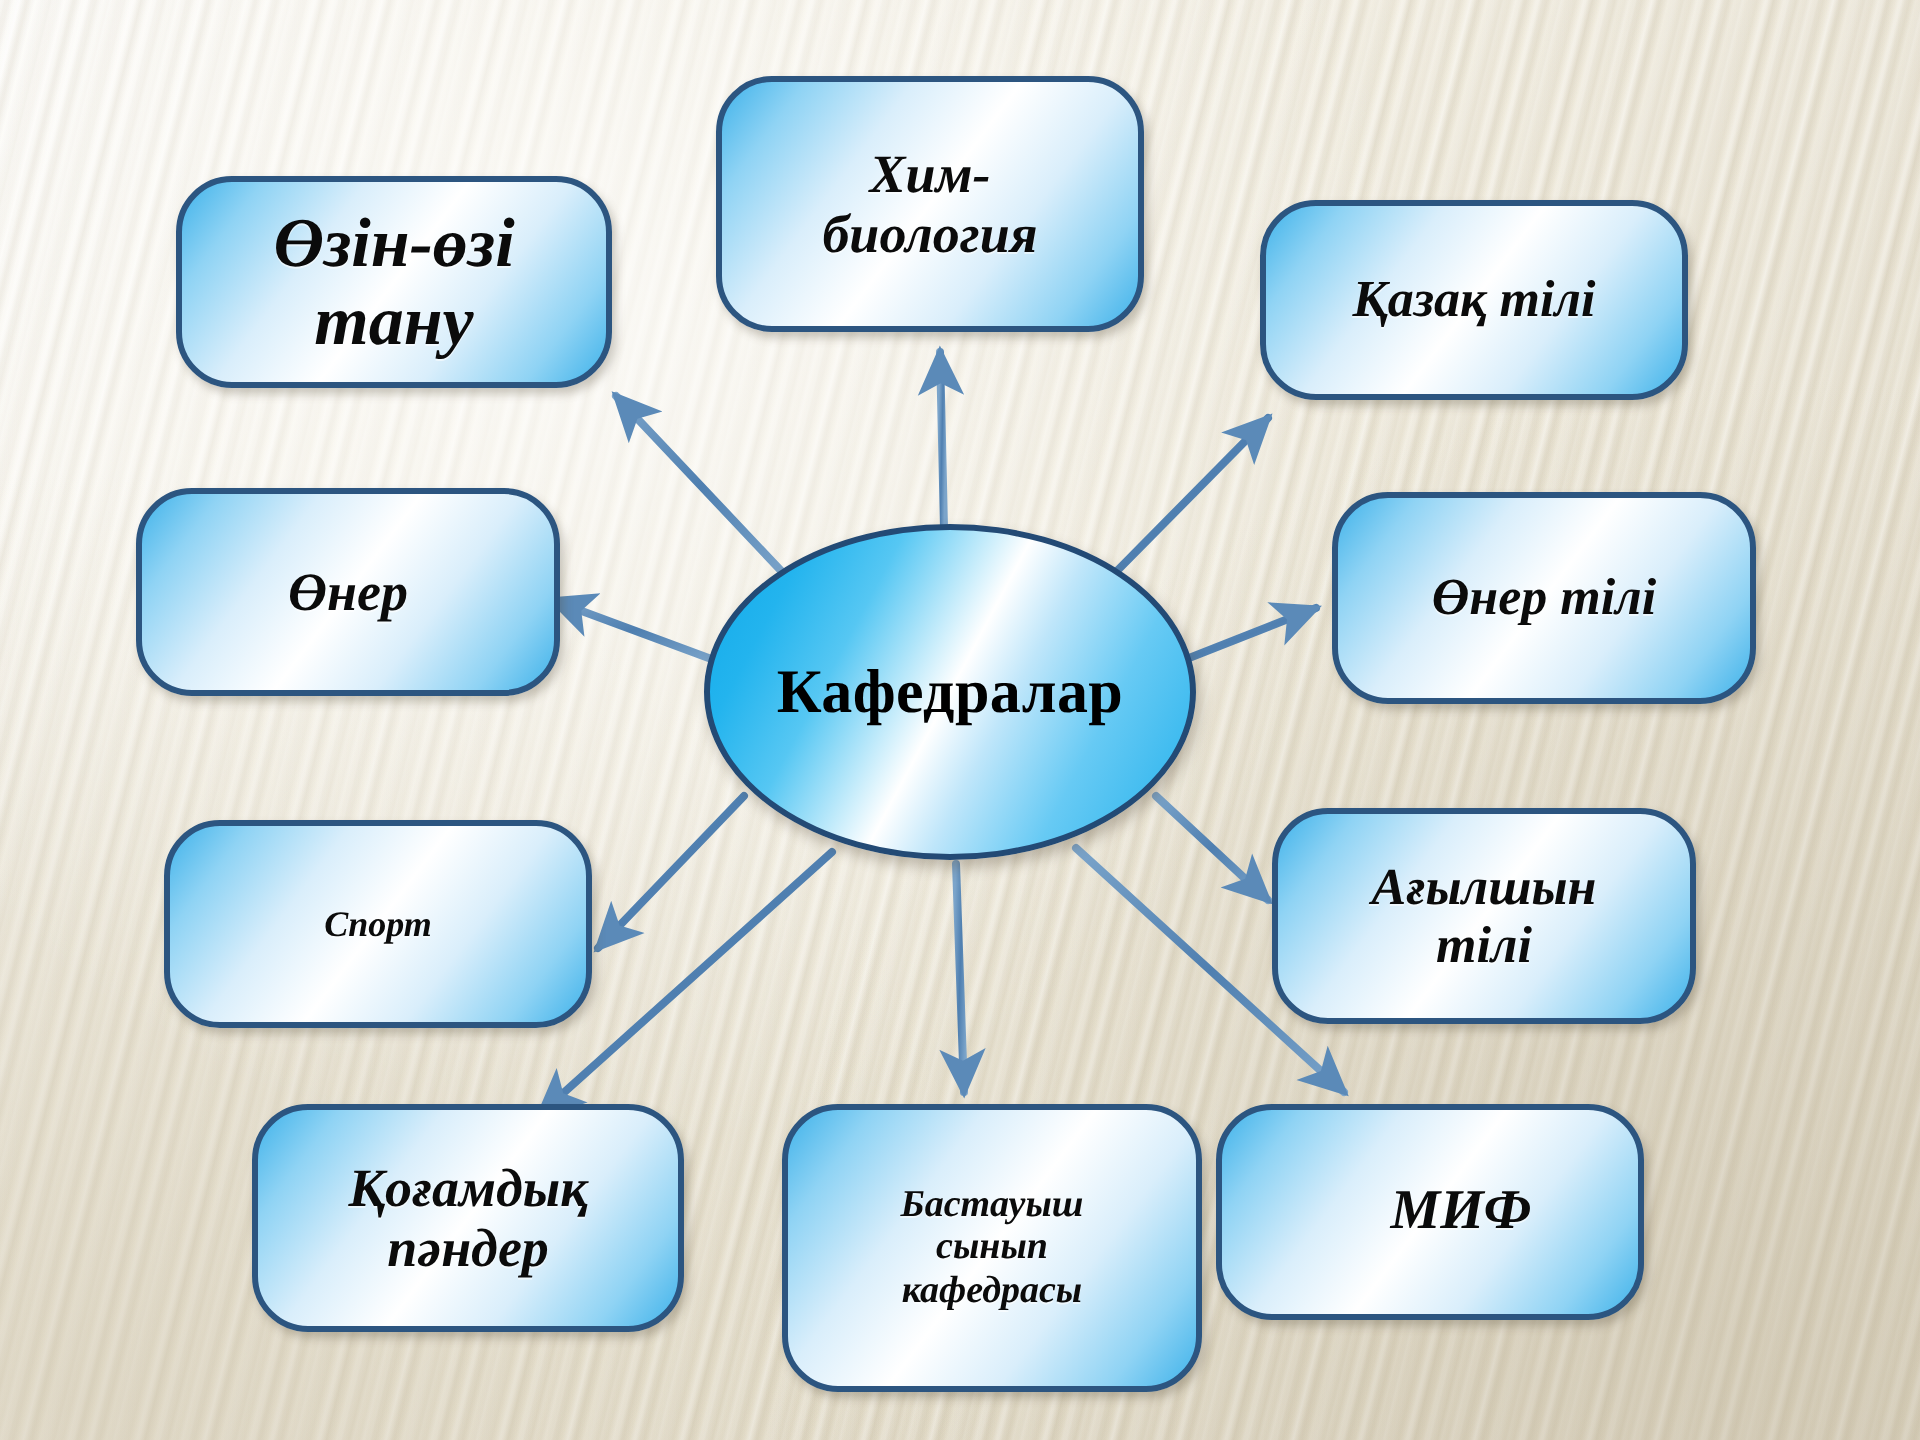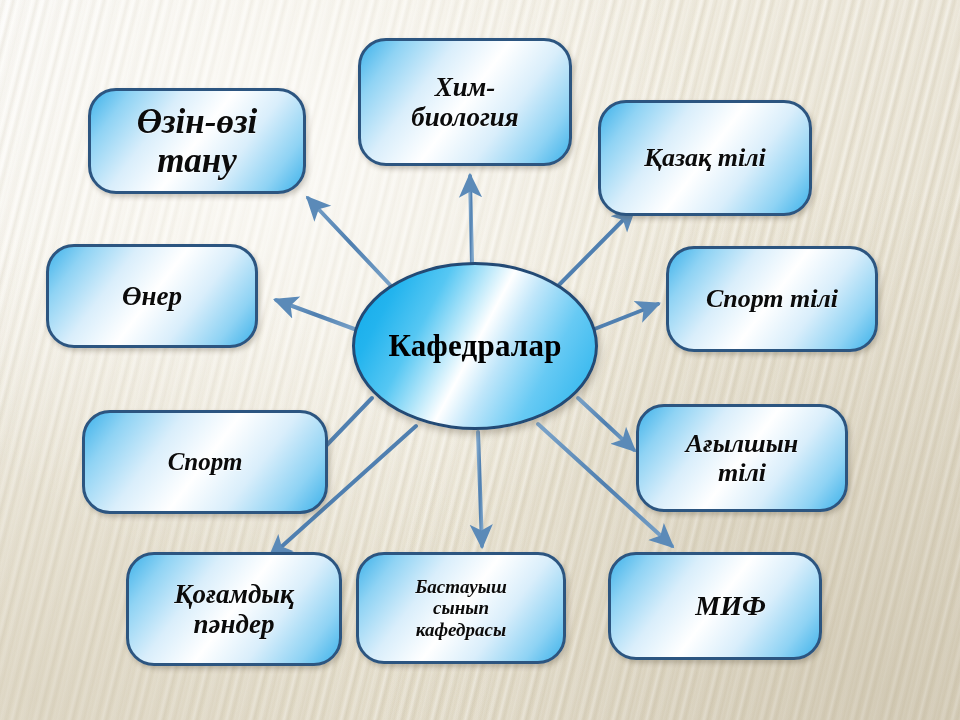--- a/index.html
+++ b/index.html
@@ -101,27 +101,27 @@
     font-style: italic;
     line-height: 1.12;
     z-index: 3;
     text-shadow: 0 1px 0 rgba(255,255,255,0.55);
   }
   .node .lbl { display: block; padding: 0 6px; }
 
   
   #node-ozin-ozi-tanu { left: 88px;  top: 88px;  width: 218px; height: 106px; font-size: 35px; }
   #node-him-biologia  { left: 358px; top: 38px;  width: 214px; height: 128px; font-size: 27px; }
-  #node-qazaq-tili    { left: 598px; top: 100px; width: 214px; height: 116px; font-size: 26px; }
-  #node-oner          { left: 46px;  top: 244px; width: 212px; height: 104px; font-size: 27px; }
+  #node-qazaq-tili    { left: 630px; top: 100px; width: 214px; height: 100px; font-size: 26px; }
+  #node-oner          { left: 68px;  top: 244px; width: 212px; height: 104px; font-size: 27px; }
   #node-orys-tili     { left: 666px; top: 246px; width: 212px; height: 106px; font-size: 26px; }
-  #node-sport         { left: 82px;  top: 410px; width: 246px; height: 104px; font-size: 25px; }
+  #node-sport         { left: 82px;  top: 410px; width: 214px; height: 104px; font-size: 18px; }
   #node-agylshyn-tili { left: 636px; top: 404px; width: 212px; height: 108px; font-size: 26px; }
   #node-qogamdyq-pander { left: 126px; top: 552px; width: 216px; height: 114px; font-size: 27px; text-align: center; }
-  #node-bastauysh     { left: 356px; top: 552px; width: 210px; height: 112px; font-size: 19px; }
+  #node-bastauysh     { left: 391px; top: 552px; width: 210px; height: 144px; font-size: 19px; }
   #node-mif           { left: 608px; top: 552px; width: 214px; height: 108px; font-size: 28px; padding-left: 31px; }
 
   
   #center-node {
     position: absolute;
     left: 352px;
     top: 262px;
     width: 246px;
     height: 168px;
     border-radius: 50%;
@@ -197,21 +197,21 @@
 
   <div class="node" id="node-qazaq-tili">
     <span class="lbl">Қазақ тілі</span>
   </div>
 
   <div class="node" id="node-oner">
     <span class="lbl">Өнер</span>
   </div>
 
   <div class="node" id="node-orys-tili">
-    <span class="lbl">Спорт тілі</span>
+    <span class="lbl">Өнер тілі</span>
   </div>
 
   <div class="node" id="node-sport">
     <span class="lbl">Спорт</span>
   </div>
 
   <div class="node" id="node-agylshyn-tili">
     <span class="lbl">Ағылшын<br>тілі</span>
   </div>
 

